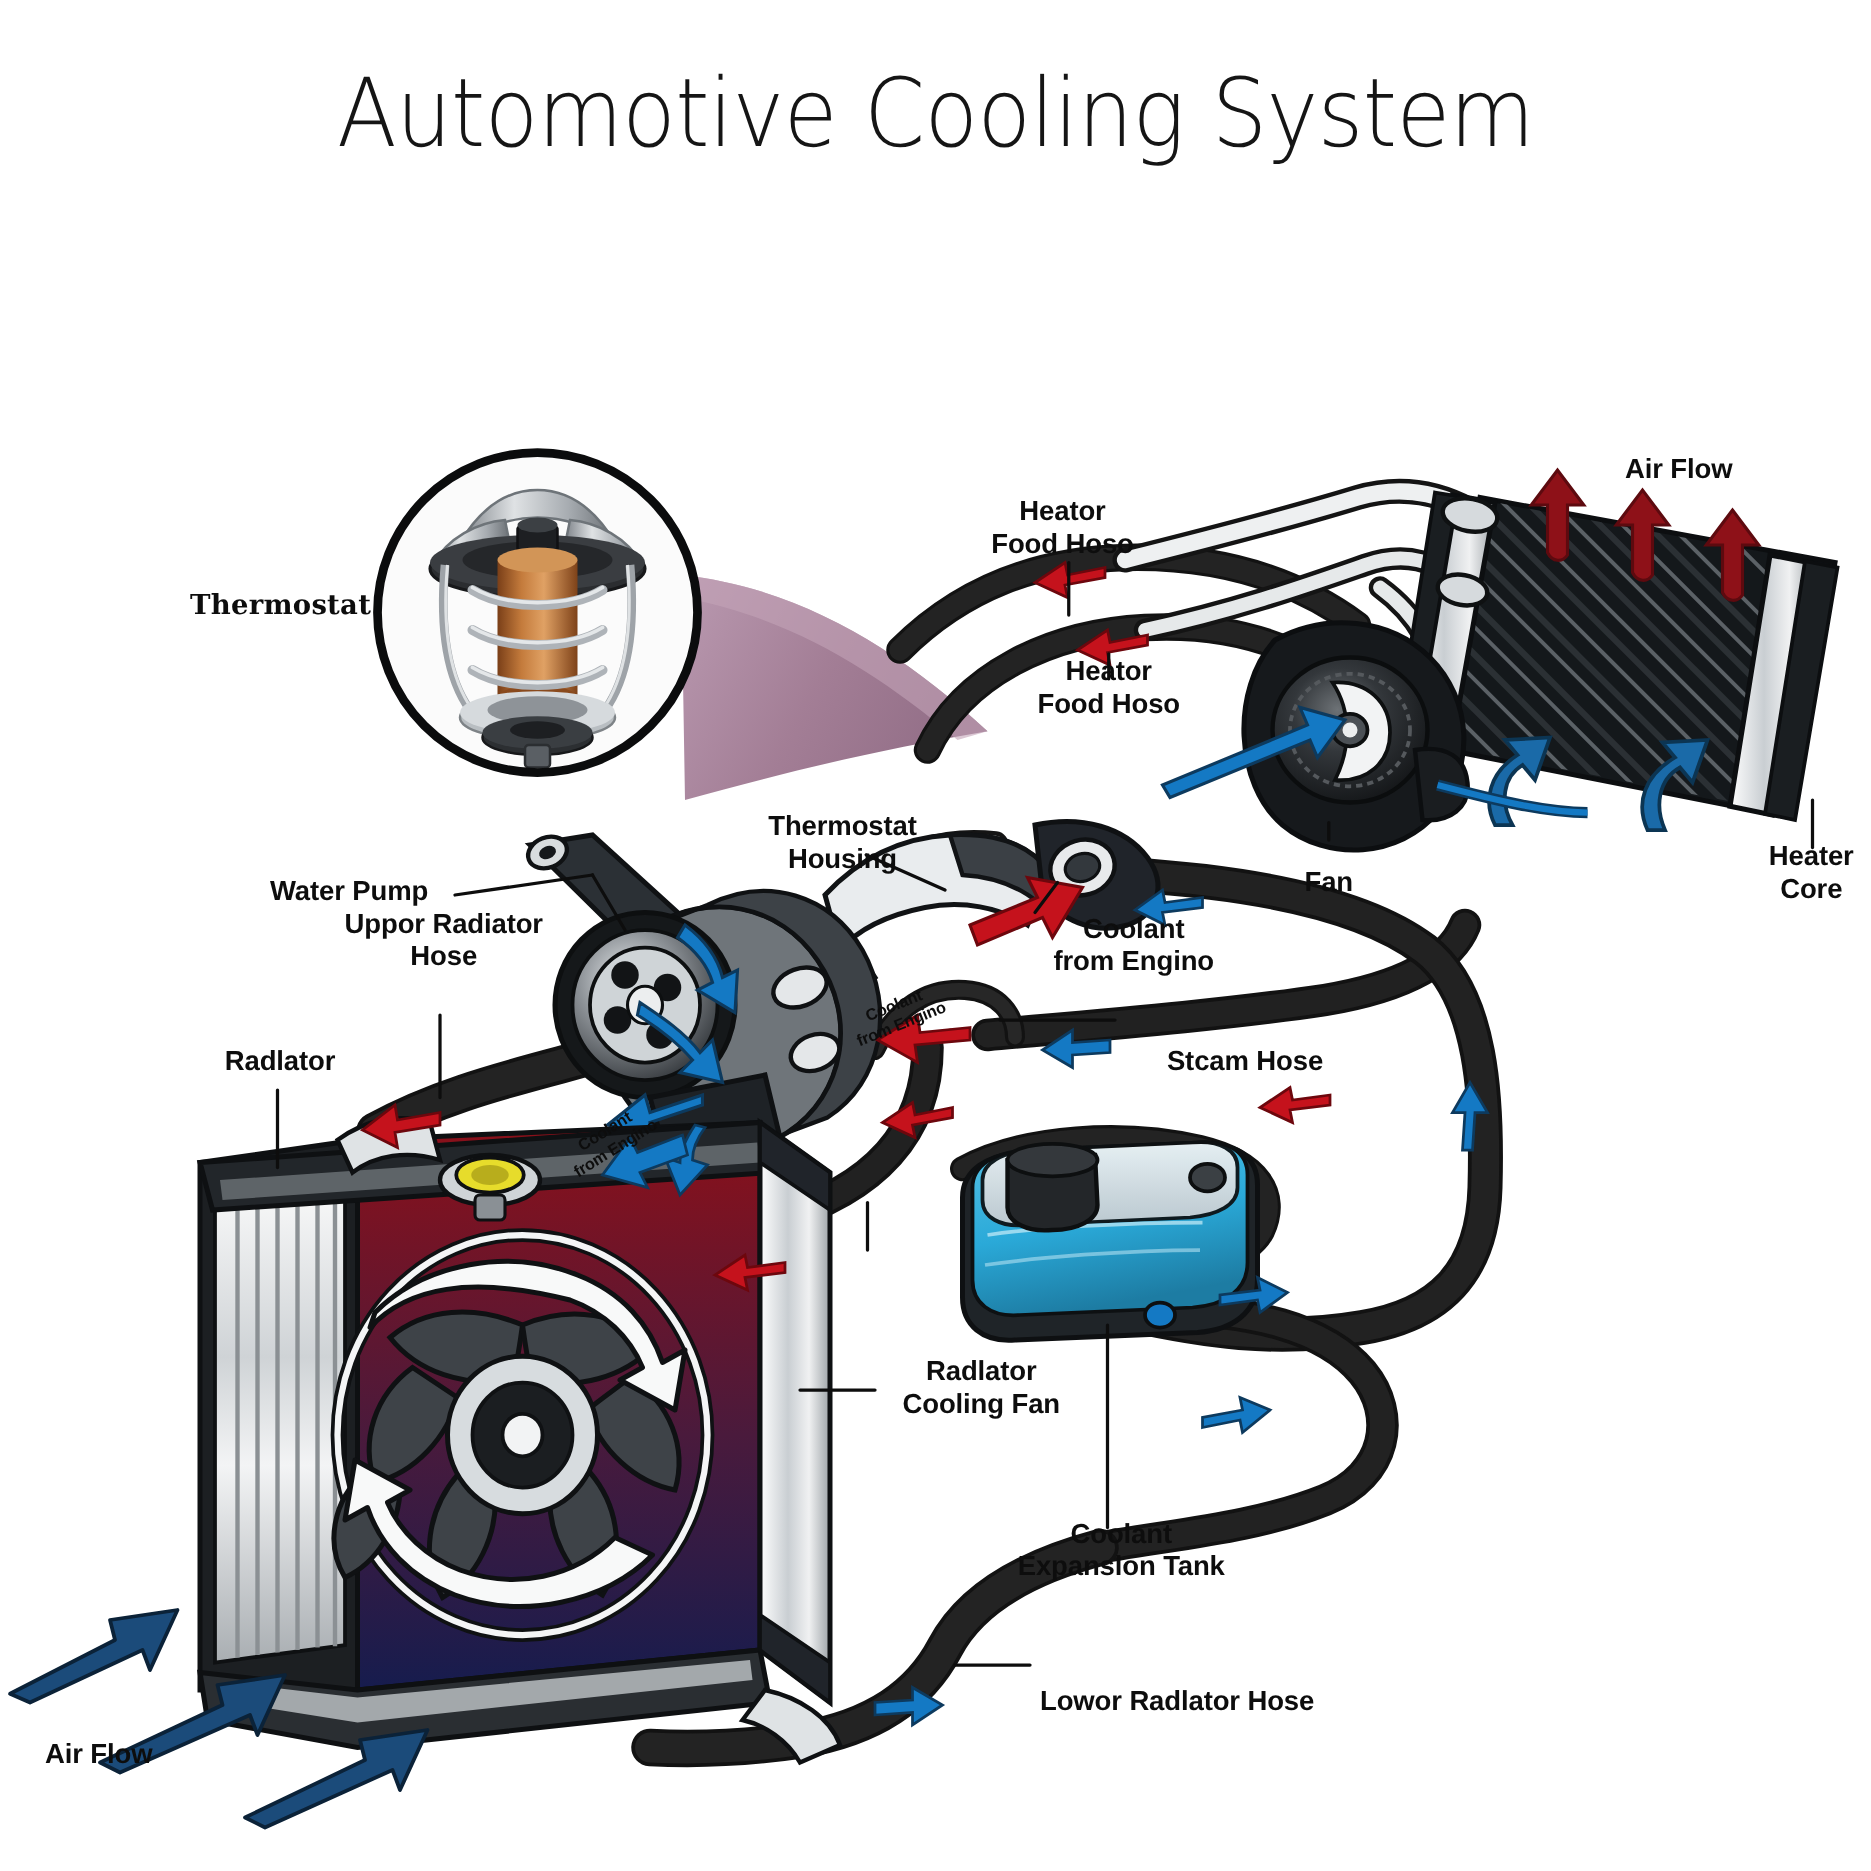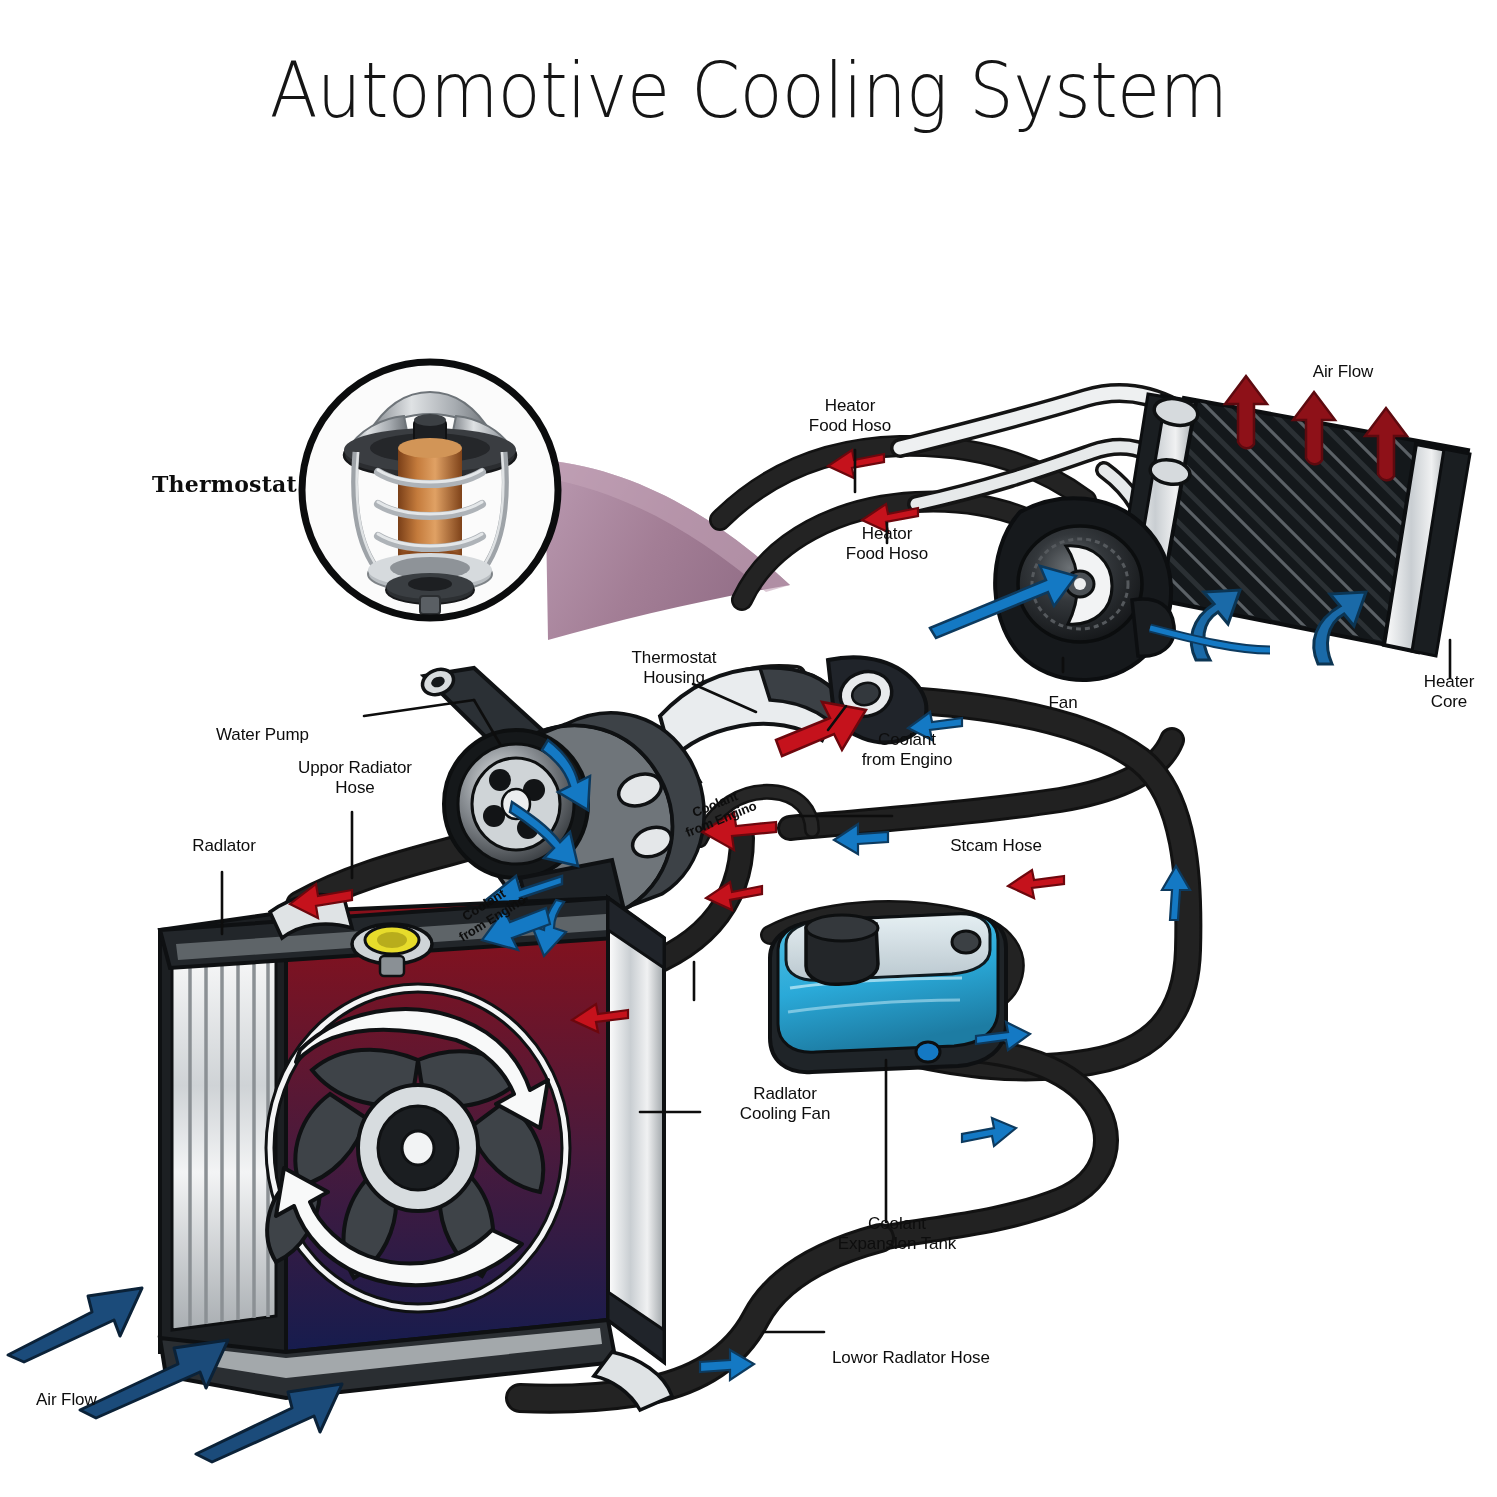--- a/index.html
+++ b/index.html
@@ -9,21 +9,21 @@
   #stage{position:absolute;inset:0;width:1331px;height:1497px;}
 
   .title{
     position:absolute;left:0;top:46px;width:1497px;text-align:center;
     font-family:"DejaVu Sans","Liberation Sans",sans-serif;
     font-size:76px;font-weight:300;letter-spacing:-0.5px;color:#151515;
     transform:scaleX(.92);transform-origin:50% 50%;white-space:nowrap;
   }
 
   .lbl{
-    position:absolute;color:#0d0d0d;font-weight:400;font-size:17px;
+    position:absolute;color:#0d0d0d;font-weight:700;font-size:22px;
     line-height:1.16;text-align:center;white-space:pre-line;
     font-family:"Liberation Sans","DejaVu Sans",sans-serif;
     letter-spacing:-0.1px;
   }
   .lbl.sm{font-size:13px;font-weight:700;line-height:1.2;}
   .lbl.thermo{font-family:"DejaVu Serif","Liberation Serif",serif;
      font-size:22px;font-weight:700;letter-spacing:.2px;}
 
   svg.art{position:absolute;left:0;top:0;width:1497px;height:1497px;overflow:visible;}
 </style>
@@ -485,23 +485,23 @@
 Core</div>
 
   <div class="lbl" style="left:566px;top:648px;width:216px;">Thermostat
 Housing</div>
 
   <div class="lbl" style="left:812px;top:730px;width:190px;">Coolant
 from Engino</div>
 
   <div class="lbl" style="left:896px;top:836px;width:200px;text-align:center;">Stcam Hose</div>
 
-  <div class="lbl" style="left:216px;top:700px;width:160px;text-align:left;margin-top:25px;">Water Pump</div>
-
-  <div class="lbl" style="left:258px;top:758px;width:194px;">Uppor Radiator
+  <div class="lbl" style="left:216px;top:700px;width:160px;text-align:left;">Water Pump</div>
+
+  <div class="lbl" style="left:258px;top:726px;width:194px;">Uppor Radiator
 Hose</div>
 
   <div class="lbl" style="left:160px;top:836px;width:128px;">Radlator</div>
 
   <div class="lbl sm" style="left:668px;top:796px;width:100px;transform:rotate(-22deg);transform-origin:50% 50%;">Coolant
 from Engino</div>
 
   <div class="lbl sm" style="left:438px;top:896px;width:100px;transform:rotate(-32deg);transform-origin:50% 50%;">Coolant
 from Engino</div>
 

